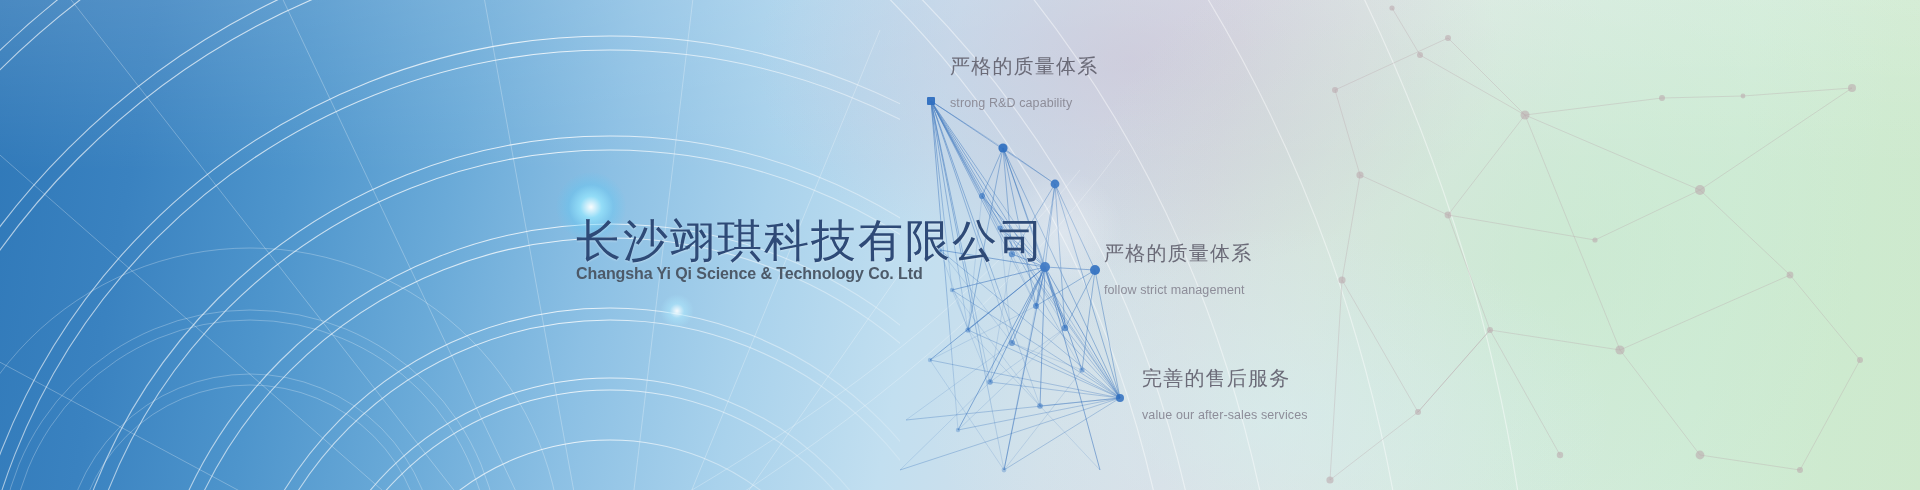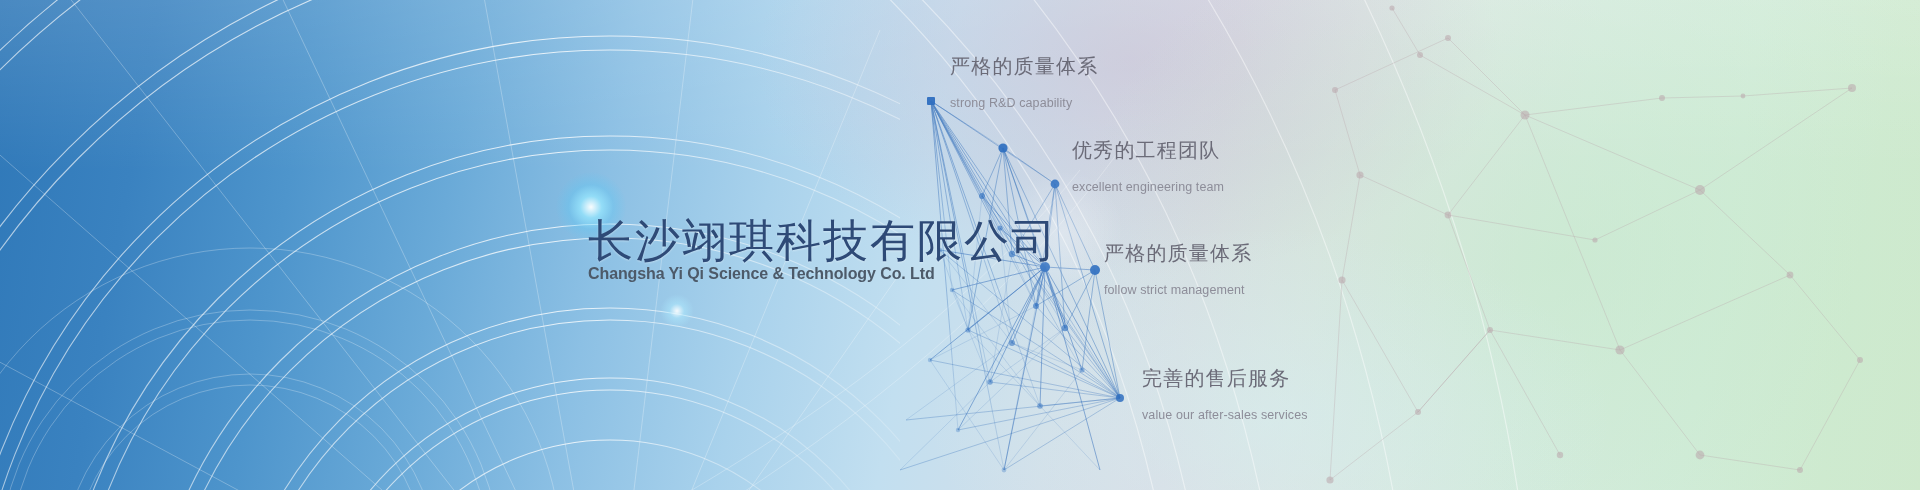--- a/index.html
+++ b/index.html
@@ -61,21 +61,21 @@
   .glow-faint{
     left:1004px;top:170px;width:120px;height:120px;
     background:radial-gradient(circle, rgba(255,255,255,0.30) 0%, rgba(255,255,255,0) 70%);
   }
 
   svg.layer{position:absolute;left:0;top:0;width:1920px;height:490px;pointer-events:none;}
 
   
   .titleblock{
     position:absolute;
-    left:588px;
+    left:576px;
     top:218px;
     pointer-events:none;
   }
   .title-cn{
     font-family:"Liberation Serif","DejaVu Serif",serif;
     font-size:45px;
     line-height:1.05;
     letter-spacing:2px;
     color:#2e4a77;
     white-space:nowrap;
@@ -399,24 +399,20 @@
   <div class="titleblock">
     <div class="title-cn">长沙翊琪科技有限公司</div>
     <div class="title-en">Changsha Yi Qi Science &amp; Technology Co. Ltd</div>
   </div>
 
   <div class="feature f1">
     <div class="f-cn">严格的质量体系</div>
     <div class="f-en">strong R&amp;D capability</div>
   </div>
 
-  <div class="feature f2">
-    <div class="f-cn">优秀的工程团队</div>
-    <div class="f-en">excellent engineering team</div>
-  </div>
 
   <div class="feature f3">
     <div class="f-cn">严格的质量体系</div>
     <div class="f-en">follow strict management</div>
   </div>
 
   <div class="feature f4">
     <div class="f-cn">完善的售后服务</div>
     <div class="f-en">value our after-sales services</div>
   </div>

